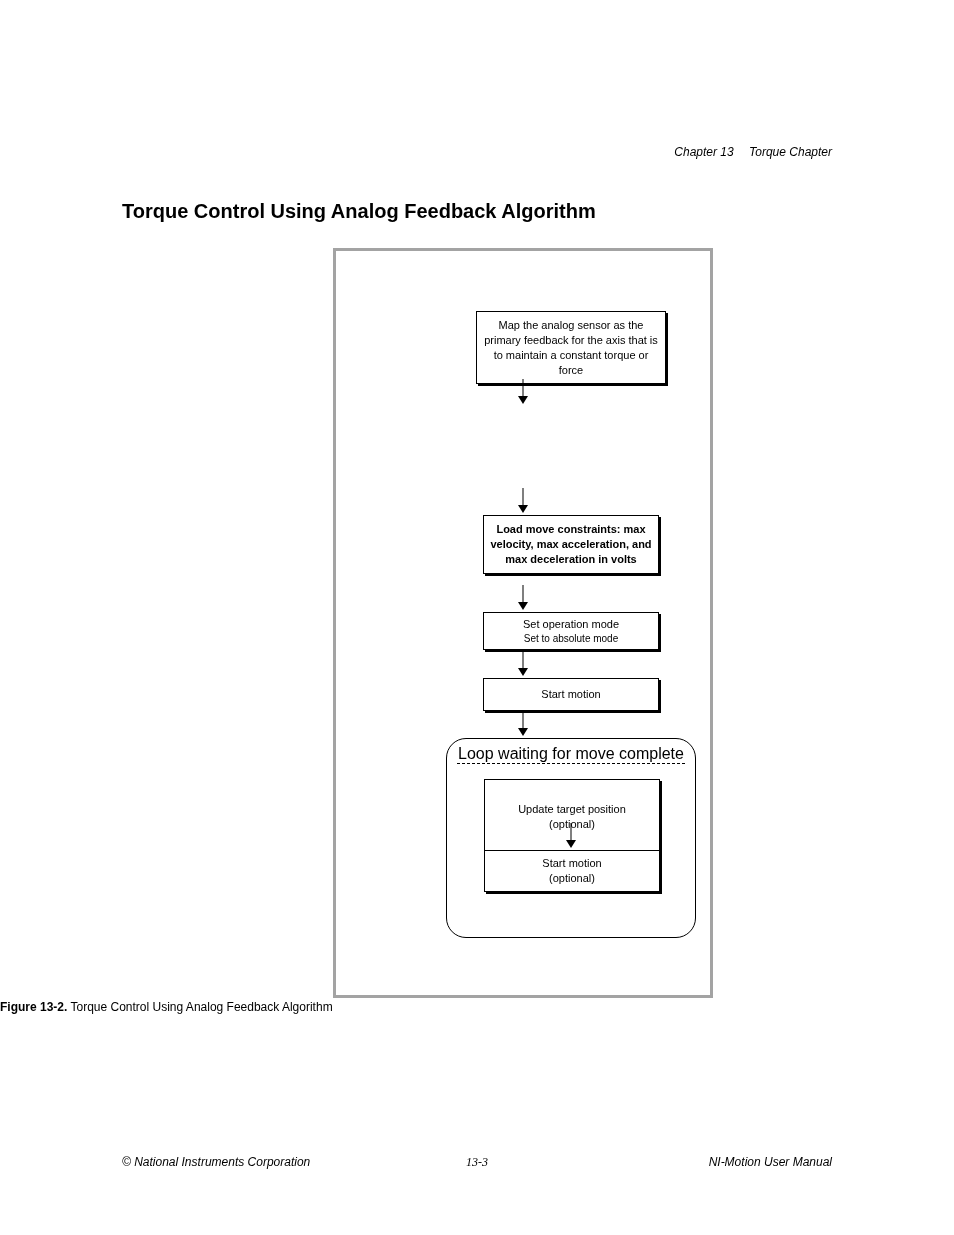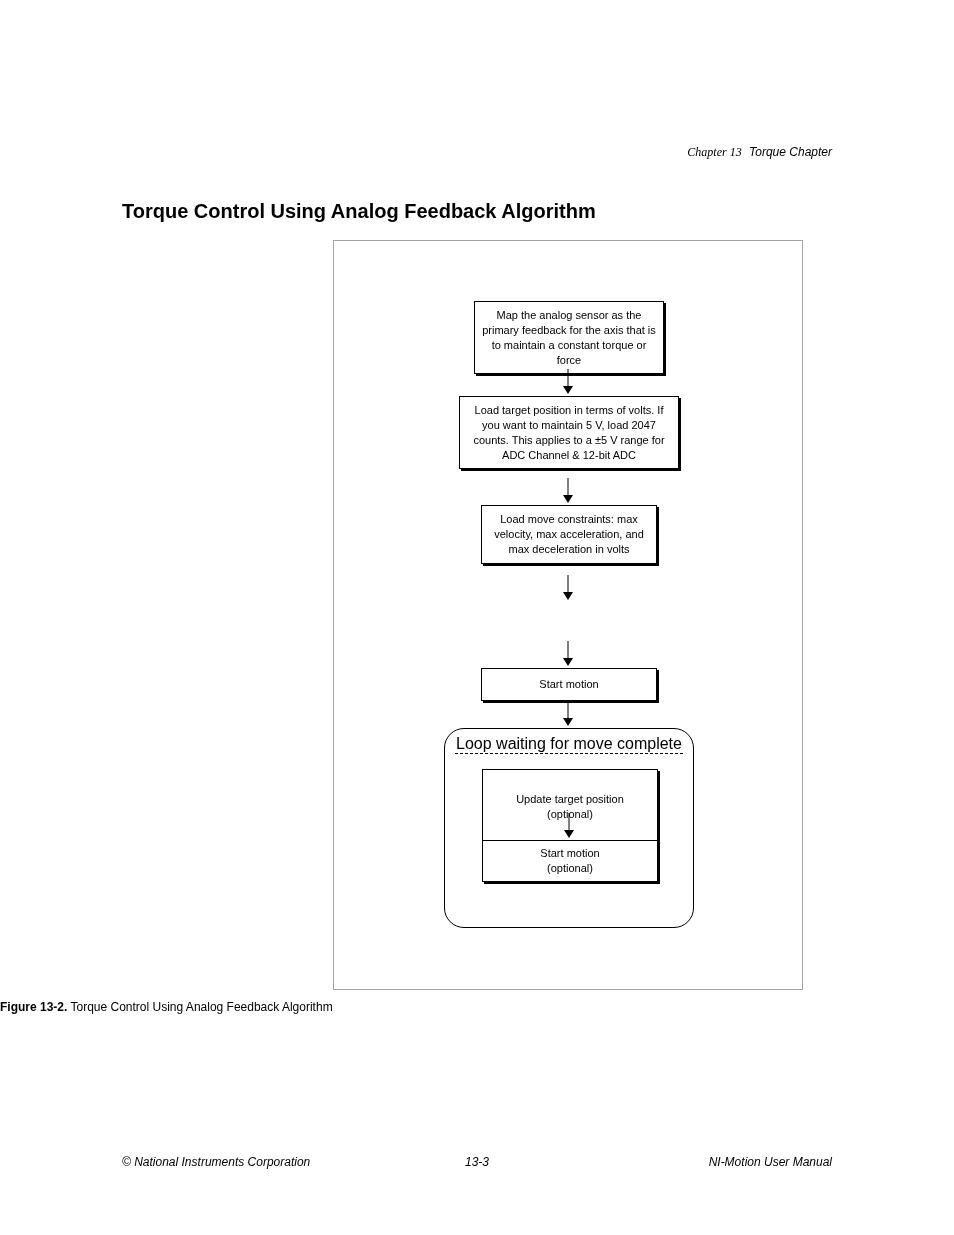--- a/index.html
+++ b/index.html
@@ -12,39 +12,38 @@
       position: relative;
     }
     .header {
       position: absolute;
       top: 145px;
       right: 122px;
       font-style: italic;
       font-size: 12px;
     }
     .header span:first-child {
-      margin-right: 4px;
-      font-family: Liberation Serif, serif;
+      margin-right: 12px;
     }
     .section-title {
       position: absolute;
       top: 200px;
       left: 122px;
       font-size: 20px;
       font-weight: bold;
       font-family: "Arial Narrow", Arial, sans-serif;
       font-stretch: condensed;
     }
     .figure-container {
       position: absolute;
-      top: 240px;
+      top: 248px;
       left: 333px;
-      width: 470px;
+      width: 380px;
       height: 750px;
-      border: 1px solid #a3a3a3;
+      border: 3px solid #a3a3a3;
       box-sizing: border-box;
     }
     .flowchart {
       position: relative;
       width: 100%;
       height: 100%;
     }
     .box {
       position: absolute;
       background: #fff;
@@ -107,51 +106,54 @@
     }
     .footer {
       position: absolute;
       bottom: 80px;
       left: 122px;
       right: 122px;
       font-size: 12px;
       font-style: italic;
     }
     .footer-left { position: absolute; left: 0; }
-    .footer-center { position: absolute; left: 0; right: 0; text-align: center; }
+    .footer-center { position: absolute; left: 0; right: 0; text-align: center; font-family: Liberation Serif, serif; }
     .footer-right { position: absolute; right: 0; }
   </style>
 </head>
 <body>
 
 <div class="header">
   <span>Chapter 13</span>
   <span>Torque Chapter</span>
 </div>
 
 <div class="section-title">Torque Control Using Analog Feedback Algorithm</div>
 
 <div class="figure-container">
   <div class="flowchart">
 
     <div class="box shadow" style="left:140px; top:60px; width:190px;">Map the analog sensor as the primary feedback for the axis that is to maintain a constant torque or force</div>
 
     <div class="arrow" style="top:128px; height:17px;"></div>
     <div class="arrow-head" style="top:145px;"></div>
 
-    <div class="box shadow" style="left:125px; top:155px; width:220px;">Load target position in terms of volts. If you want to maintain 5 V, load 2047 counts. This applies to a ±5 V range for ADC Channel &amp; 12-bit ADC</div>
 
     <div class="arrow" style="top:237px; height:17px;"></div>
     <div class="arrow-head" style="top:254px;"></div>
 
-    <div class="box shadow" style="left:147px; top:264px; width:176px;">Load move constraints: max velocity, max acceleration, and max deceleration in volts</div>
+    <div class="box shadow" style="left:147px; top:264px; width:176px;font-weight:bold;">Load move constraints: max velocity, max acceleration, and max deceleration in volts</div>
 
     <div class="arrow" style="top:334px; height:17px;"></div>
     <div class="arrow-head" style="top:351px;"></div>
 
+    <div class="box shadow" style="left:147px; top:361px; width:176px; padding:4px;">
+      <div>Set operation mode</div>
+      <div style="font-size:10px;">Set to absolute mode</div>
+    </div>
 
     <div class="arrow" style="top:400px; height:17px;"></div>
     <div class="arrow-head" style="top:417px;"></div>
 
     <div class="box shadow" style="left:147px; top:427px; width:176px; padding:8px;">Start motion</div>
 
     <div class="arrow" style="top:460px; height:17px;"></div>
     <div class="arrow-head" style="top:477px;"></div>
 
     <div class="loop-container" style="left:110px; top:487px; width:250px; height:200px;">

